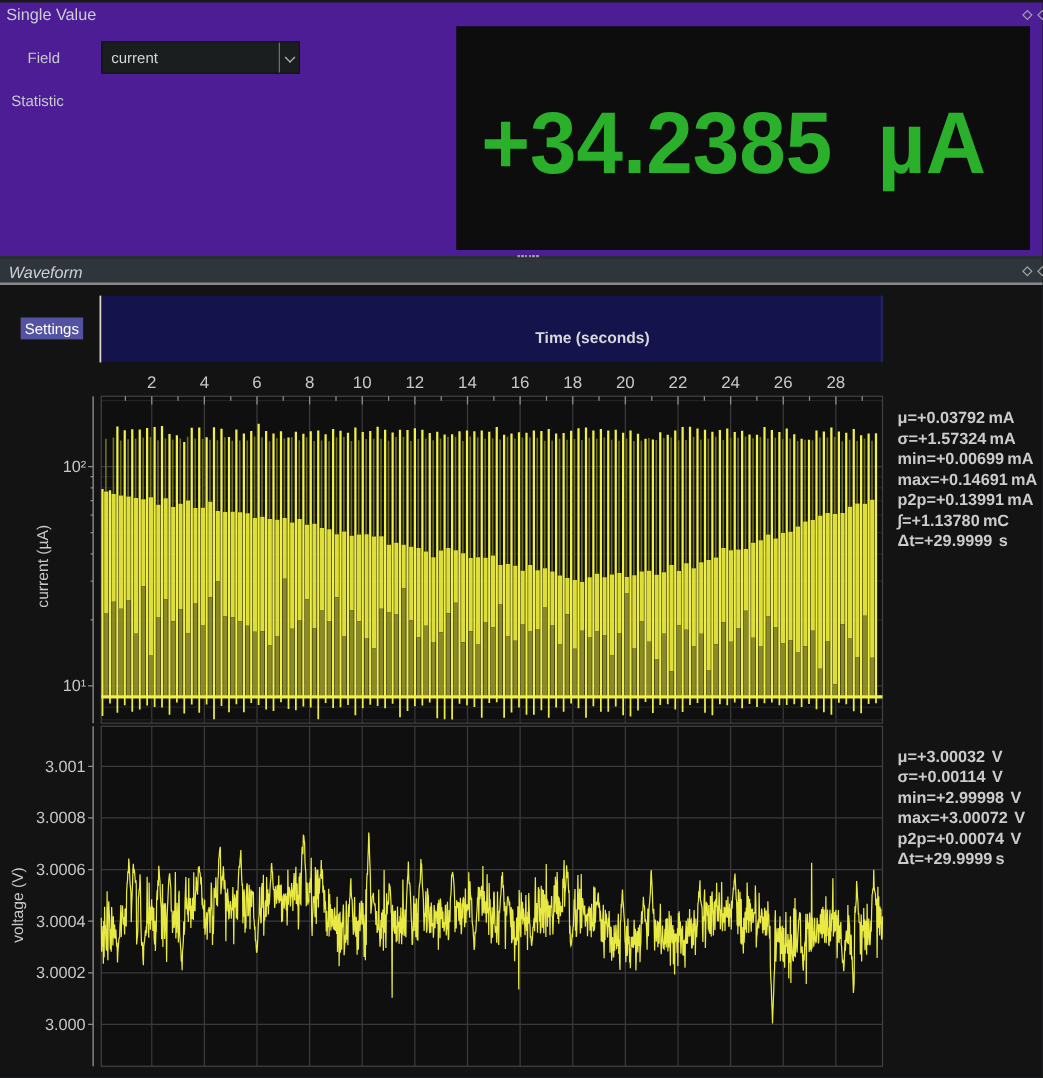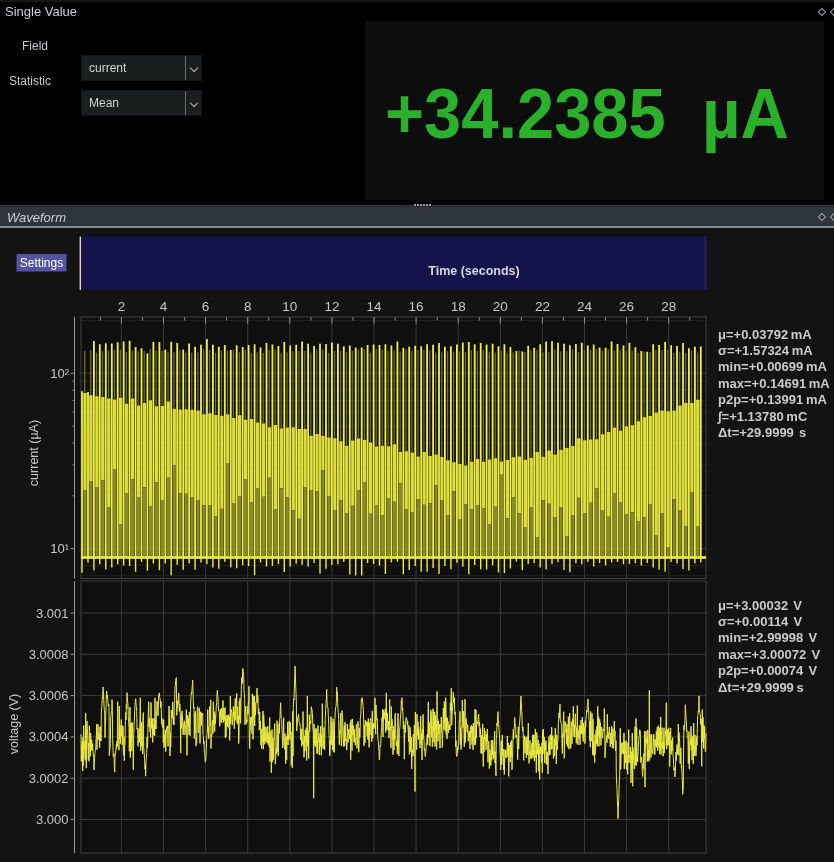--- a/index.html
+++ b/index.html
@@ -1,38 +1,37 @@
 <!DOCTYPE html>
 <html><head><meta charset="utf-8">
 <style>
 * { margin:0; padding:0; box-sizing:border-box; }
 html,body { width:834px; height:862px; background:#181818; overflow:hidden;
   font-family:"Liberation Sans", sans-serif; }
 .abs { position:absolute; }
-#panel1 { left:0; top:2px; width:834px; height:203px; background:#000000; }
+#panel1 { left:0; top:2px; width:834px; height:203px; background:#4c1d95; }
 #panel2 { left:0; top:205px; width:834px; height:657px; background:#2f363b; }
 #p2line { left:0; top:20.5px; width:834px; height:2px; background:#88898b; }
 #p2body { left:0; top:227.5px; width:834px; height:634.5px; background:#131313; }
 .hdr { font-size:13px; color:#ccd0d2; }
 .lbl { font-size:12px; color:#c7cbcd; }
-.dd { left:81px; width:121px; height:26px; background:#1b1e1f; border:1px solid #121516; color:#d4d6d7; font-size:12px; line-height:24px; padding-left:7px;margin-top:22px; }
+.dd { left:81px; width:159px; height:26px; background:#1b1e1f; border:1px solid #121516; color:#d4d6d7; font-size:12px; line-height:24px; padding-left:7px; }
 .ddsep { position:absolute; right:15px; top:0; width:1px; height:24px; background:#6a6f72; }
 .chev { position:absolute; right:4.5px; top:9px; width:6px; height:6px; border-left:1.6px solid #b8bcbe; border-bottom:1.6px solid #b8bcbe; transform:rotate(-45deg); transform-origin:center; }
 .dia { position:absolute; width:5.8px; height:5.8px; border:1.2px solid #9ba1a5; transform:rotate(45deg); }
 .bignum { font-weight:bold; font-size:70px; color:#2bb02b; transform:scaleX(0.955); transform-origin:left top; white-space:pre; }
 </style></head>
 <body>
 <div class="abs" id="panel1">
   <div class="abs hdr" style="left:5px; top:2px;">Single Value</div>
   <div class="dia" style="right:9px; top:7px;"></div>
   <div class="dia" style="right:-3px; top:7px;"></div>
   <div class="abs lbl" style="left:22px; top:37px;">Field</div>
   <div class="abs dd" style="top:31px;">current<div class="ddsep"></div><div class="chev"></div></div>
   <div class="abs lbl" style="left:9px; top:72px;">Statistic</div>
-  <div class="abs dd" style="top:66px;">Mean<div class="ddsep"></div><div class="chev"></div></div>
   <div class="abs" style="left:365px; top:19px; width:459px; height:178.5px; background:#0d0d0d;"></div>
   <div class="abs bignum" style="left:385px; top:77px; line-height:1;">+34.2385</div>
   <div class="abs bignum" style="left:702px; top:77px; line-height:1;">µA</div>
 </div>
 <div class="abs" id="panel2">
   <div class="abs" style="left:414px; top:-1.5px; width:18px; height:2.5px; background:repeating-linear-gradient(90deg,#979797 0 2px,transparent 2px 3px);"></div>
   <div class="abs" style="left:0; top:0.5px; width:834px; height:1px; background:#252a2d;"></div>
   <div class="abs hdr" style="left:7px; top:4.5px;font-style:italic;">Waveform</div>
   <div class="dia" style="right:9px; top:9px;"></div>
   <div class="dia" style="right:-3px; top:9px;"></div>

